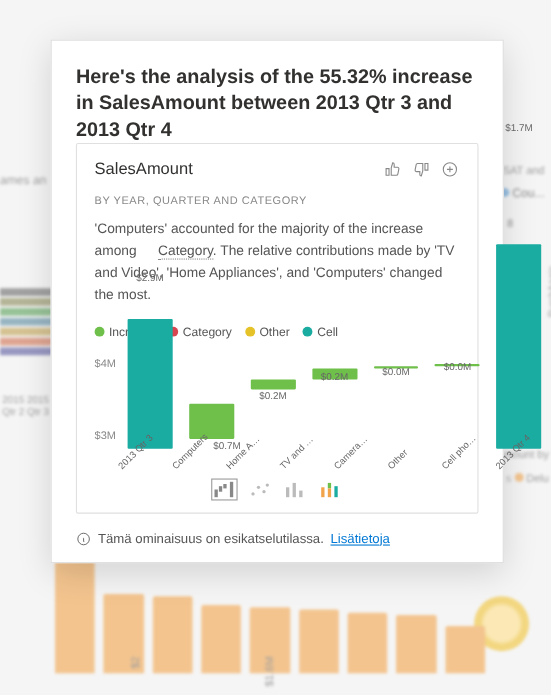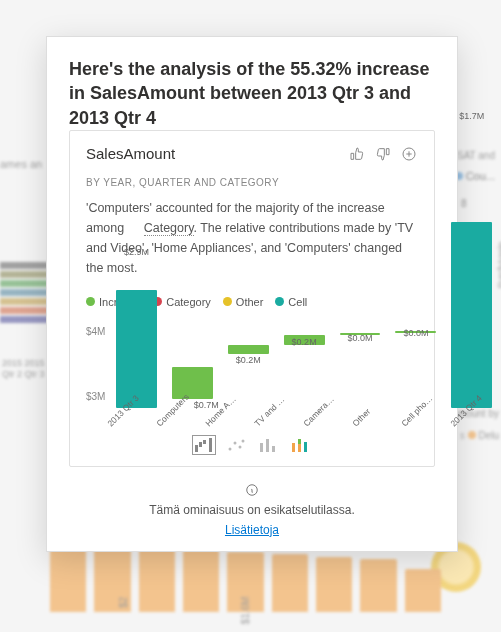--- a/index.html
+++ b/index.html
@@ -209,21 +209,20 @@
   .chart-type.selected {
     outline: 1px solid #999;
   }
   .footer {
     display: flex;
     align-items: center;
     gap: 6px;
     font-size: 12px;
     color: #555;
     padding-top: 4px;
-    flex-direction: column;
   }
   .footer a { color: #0078d4; text-decoration: underline; cursor: pointer; }
   .info-icon { width: 14px; height: 14px; }
 </style>
 </head>
 <body>
 
 <div class="bg-layer">
   <div style="position:absolute;left:0;top:158px;font-size:11px;color:#666">ames an</div>
   <div class="bg-left-lines">

